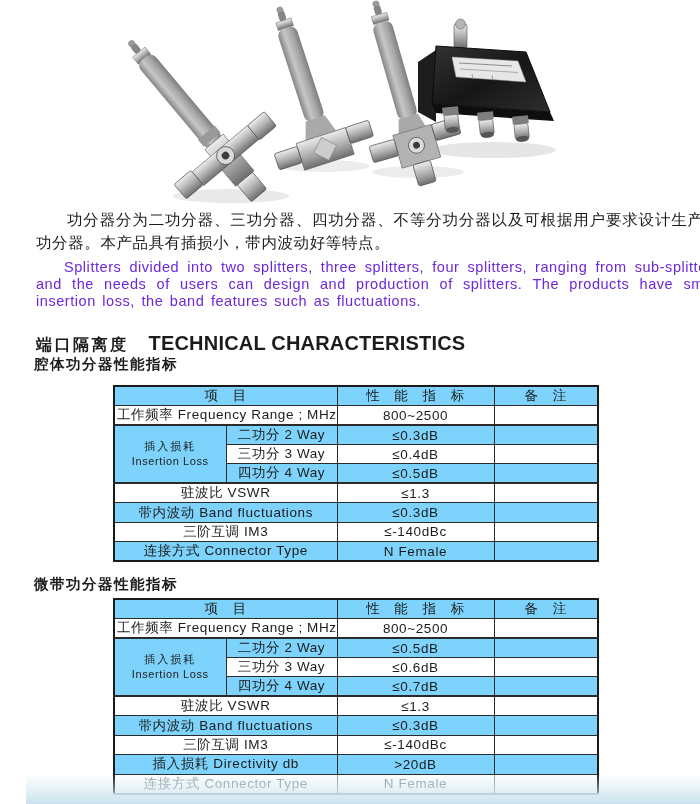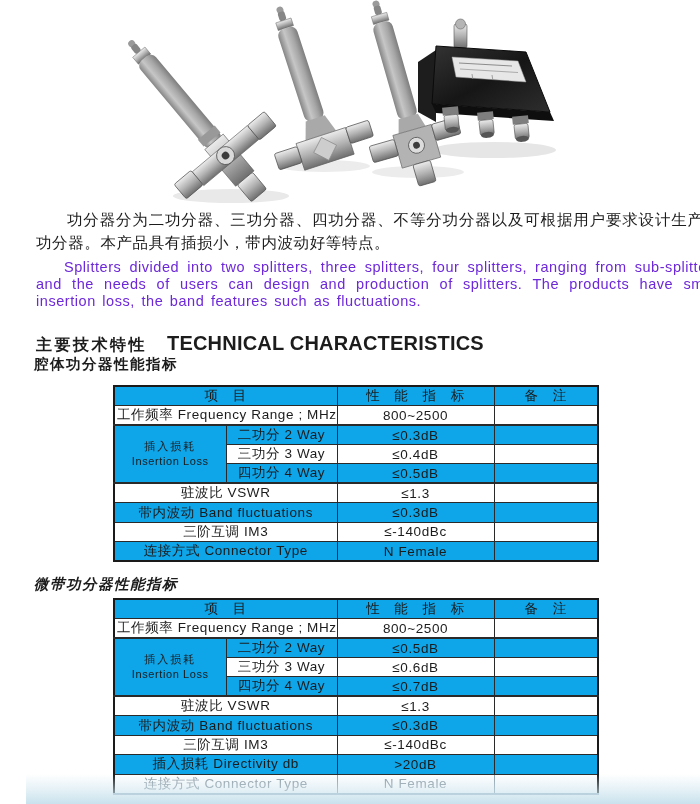--- a/index.html
+++ b/index.html
@@ -13,29 +13,29 @@
   .para-zh { top:209px; font-size:15.5px; line-height:22.5px; text-indent:31px; letter-spacing:0.6px; }
   .para-en { top:259px; font-size:14.5px; line-height:17px; text-indent:28px;
              letter-spacing:0.55px; word-spacing:2px; color:#6d28d9; }
 
   .heading { position:absolute; top:332px; left:10px; display:flex; gap:20px; align-items:baseline; }
   .heading-zh { font-size:16px; font-weight:bold; letter-spacing:2.5px; }
   .heading-en { font-size:20px; font-weight:bold; letter-spacing:0.2px; }
 
   .tcap { position:absolute; left:8px; font-size:14.5px; font-weight:bold; letter-spacing:1.5px; }
   .tcap1 { top:355px; }
-  .tcap2 { top:575px;font-style:italic; }
+  .tcap2 { top:575px; }
 
   table { position:absolute; left:87px; width:484px; border-collapse:collapse; table-layout:fixed;
           background:#fff; border:2px solid #1a1a1a; }
   #t1 { top:385px; }
   #t2 { top:598px; }
   td, th { border:1px solid #2a2a2a; height:19.4px; padding:0 2px; font-size:13.5px; font-weight:normal;
            text-align:center; vertical-align:middle; letter-spacing:0.6px; white-space:nowrap; overflow:hidden; }
-  tr.g td, tr.g th, td.g { background:#0ea5e9; }
+  tr.g td, tr.g th, td.g { background:#7dd3fc; }
   tr.heavy-top td { border-top-width:2px; }
   .il-cell { line-height:15.5px; font-size:11px; }
   .il-cell .zh { letter-spacing:2px; }
   tr.faded td { color:#8f9aa2; border-color:#8fa0ab; }
   #t2 { border-bottom-color:#9db3c0; }
 
   .bottom-fade { position:absolute; left:0; bottom:0; width:700px; height:30px; pointer-events:none;
     background:linear-gradient(to bottom, rgba(213,233,240,0) 0%, rgba(205,228,238,0.55) 55%, rgba(198,224,236,0.95) 100%); }
 </style>
 </head>
@@ -137,21 +137,21 @@
         <rect x="-7" y="8" width="14" height="15" rx="2" fill="url(#metal)" stroke="#4e4e4e" stroke-width="0.6"></rect>
         <ellipse cx="0" cy="23" rx="6.5" ry="3" fill="#555"></ellipse>
       </g>
     </g>
   </svg>
 
   <p class="para para-zh">功分器分为二功分器、三功分器、四功分器、不等分功分器以及可根据用户要求设计生产的功分器。本产品具有插损小，带内波动好等特点。</p>
   <p class="para para-en">Splitters divided into two splitters, three splitters, four splitters, ranging from sub-splitters and the needs of users can design and production of splitters. The products have small insertion loss, the band features such as fluctuations.</p>
 
   <div class="heading">
-    <span class="heading-zh">主要技术特性</span>
+    <span class="heading-zh">端口隔离度</span>
     <span class="heading-en">TECHNICAL CHARACTERISTICS</span>
   </div>
 
   <div class="tcap tcap1">腔体功分器性能指标</div>
   <table id="t1">
     <colgroup>
         <col style="width:112px">
         <col style="width:111px">
         <col style="width:157px">
         <col style="width:104px">

